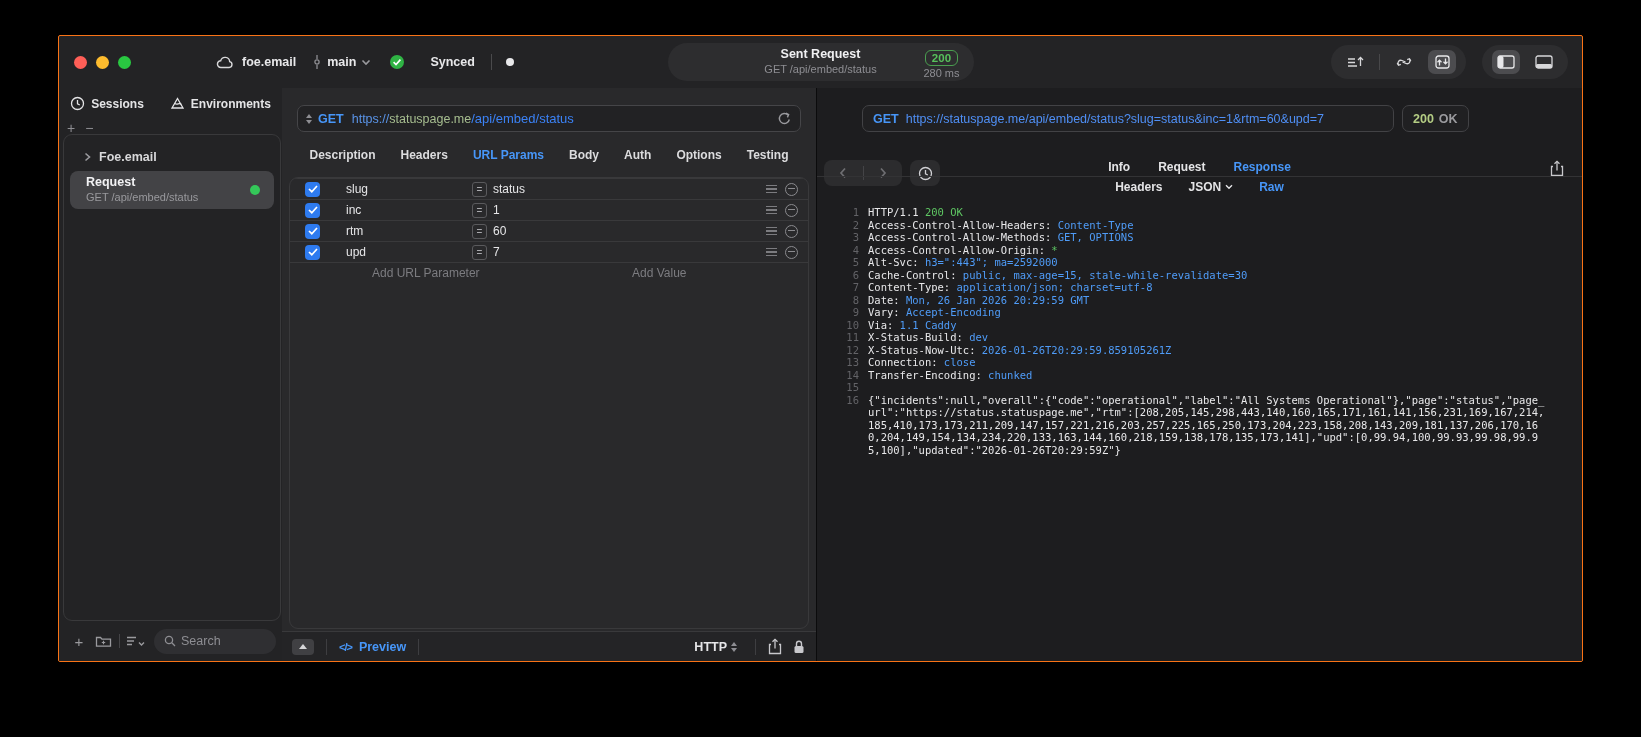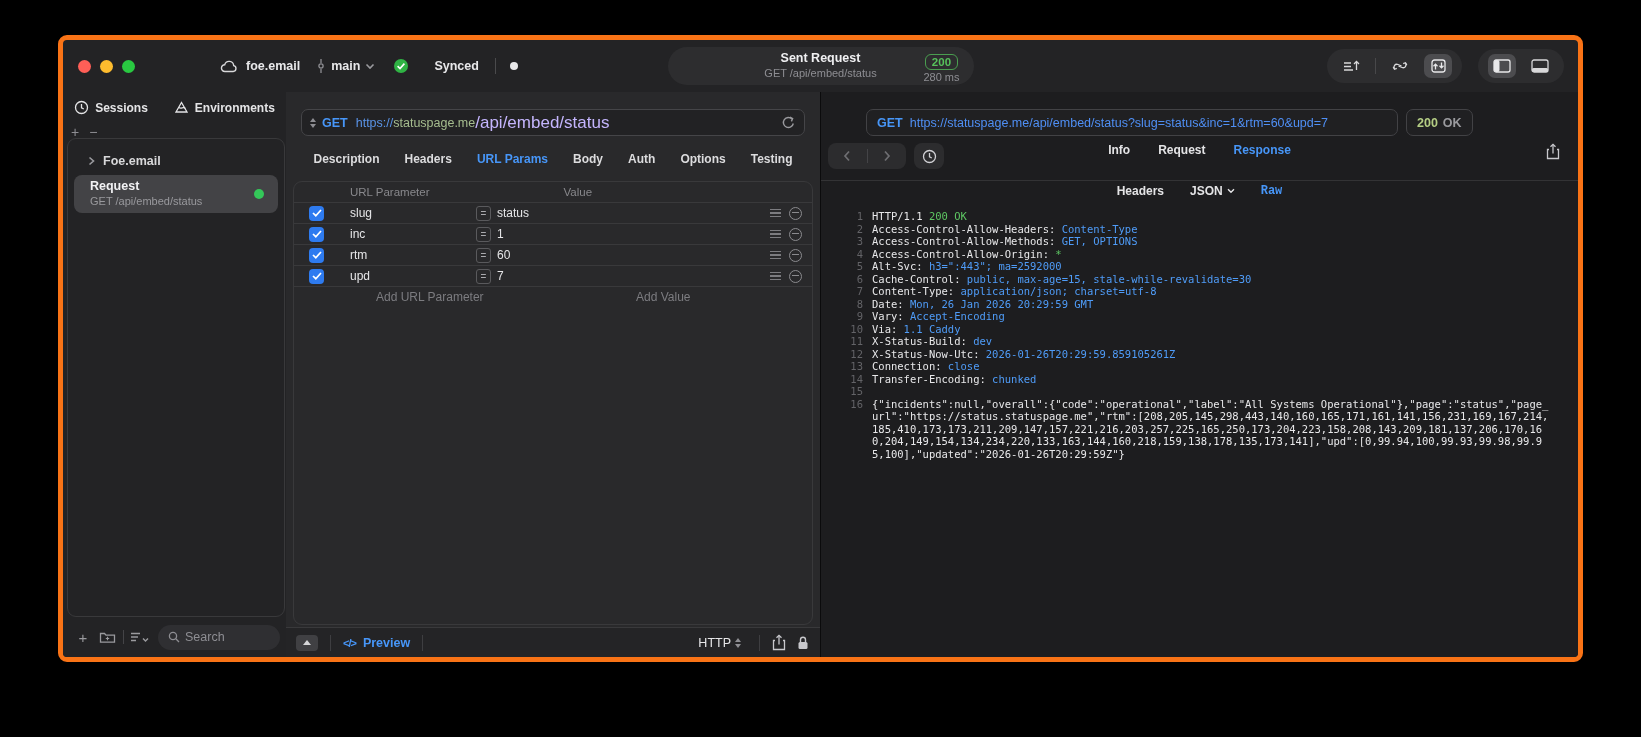--- a/index.html
+++ b/index.html
@@ -1,18 +1,18 @@
 <!DOCTYPE html>
 <html><head>
 <meta charset="utf-8">
 <style>
   html,body{margin:0;padding:0;width:1641px;height:737px;background:#000;overflow:hidden;
     font-family:"Liberation Sans",sans-serif;-webkit-font-smoothing:antialiased;}
   .window{position:absolute;left:58px;top:35px;width:1525px;height:627px;background:#232325;
-    border:5px solid #f97316;border-radius:9px;box-shadow:0 24px 70px rgba(0,0,0,.7);overflow:hidden;box-sizing:border-box;}
+    border:1px solid #f97316;border-radius:2px;box-shadow:0 24px 70px rgba(0,0,0,.7);overflow:hidden;box-sizing:border-box;}
   
   .titlebar{position:absolute;left:0;top:0;right:0;height:52px;display:flex;align-items:center;}
   .traffic{display:flex;gap:9px;margin-left:15px;}
   .tl{width:13px;height:13px;border-radius:50%;}
   .tl.r{background:#ff5f57}.tl.y{background:#febc2e}.tl.g{background:#29c841}
   .proj{display:flex;align-items:center;gap:7px;margin-left:85px;color:#e8e8ea;font-size:12.5px;font-weight:700;}
   .branch{display:flex;align-items:center;gap:5px;margin-left:16px;color:#e8e8ea;font-size:12.5px;font-weight:700;}
   .synced{display:flex;align-items:center;gap:25px;margin-left:18px;color:#e8e8ea;font-size:12.5px;font-weight:700;}
   .tb-sep{width:1px;height:16px;background:#4a4a4c;margin-left:16px;}
   .wdot{width:8px;height:8px;border-radius:50%;background:#e8e8ea;margin-left:14px;}
@@ -54,21 +54,21 @@
   
   .urlbar{position:absolute;left:15px;top:17px;width:504px;height:27px;background:#222224;border:1px solid #454548;
     border-radius:7px;display:flex;align-items:center;box-sizing:border-box;padding:0 8px;}
   .stepper{display:flex;flex-direction:column;gap:2px;margin-right:6px;}
   .stepper i{display:block;width:0;height:0;border-left:3.5px solid transparent;border-right:3.5px solid transparent;}
   .stepper .up{border-bottom:4.5px solid #8e8e93;}
   .stepper .dn{border-top:4.5px solid #8e8e93;}
   .m-get{color:#4796f8;font-size:12.5px;font-weight:700;margin-right:8px;}
   .u-scheme{color:#5a94e8;font-size:12.5px;}
   .u-host{color:#a6bd8f;font-size:12.5px;}
-  .u-path{color:#c4b5fd;font-size:17px;}
+  .u-path{color:#3b82f6;font-size:13px;}
   .u-refresh{margin-left:auto;}
   .mid-tabs{position:absolute;left:0;top:60px;width:100%;display:flex;justify-content:center;gap:25px;}
   .mtab{color:#dcdcde;font-size:12px;font-weight:700;}
   .mtab.active{color:#4796f8;}
   .param-card{position:absolute;left:7px;right:7px;top:89px;bottom:32px;border:1px solid #39393b;border-radius:9px;overflow:hidden;}
   .phead{display:flex;height:20px;align-items:center;color:#88888c;font-size:11.5px;}
   .phead .h1{margin-left:56px;}
   .phead .h2{margin-left:134px;}
   .prow{display:flex;height:20px;align-items:center;border-top:1px solid #39393b;}
   .cb{width:15px;height:15px;border-radius:4px;background:#2e7bf0;margin-left:15px;display:flex;align-items:center;justify-content:center;flex:none;}
@@ -85,45 +85,45 @@
   .addrow{padding-left:56px;box-sizing:border-box;}
   .addrow .apv{margin-left:134px;}
   .mid-footer{position:absolute;left:0;right:0;bottom:0;height:30px;background:#242426;border-top:1px solid #39393b;
     display:flex;align-items:center;padding:0 10px;box-sizing:border-box;}
   .collapse-btn{width:22px;height:16px;background:#404043;border-radius:4px;display:flex;align-items:center;justify-content:center;}
   .collapse-btn i{width:0;height:0;border-left:4px solid transparent;border-right:4px solid transparent;border-bottom:5px solid #d6d6d8;}
   .mf-sep{width:1px;height:16px;background:#3e3e41;margin:0 12px;}
   .preview{display:flex;align-items:center;gap:7px;color:#4796f8;font-size:12.5px;font-weight:600;}
   .preview .code-ic{font-size:11px;font-weight:700;letter-spacing:-1px;}
   .mf-right{margin-left:auto;display:flex;align-items:center;gap:10px;}
-  .proto{display:flex;align-items:center;gap:4px;color:#e6e6e8;font-size:12.5px;font-weight:400;}
+  .proto{display:flex;align-items:center;gap:4px;color:#e6e6e8;font-size:12.5px;font-weight:700;}
   
   .r-urlrow{position:absolute;left:0;top:0;width:100%;height:52px;}
   .r-urlbox{position:absolute;left:45px;top:17px;width:532px;height:27px;border:1px solid #424245;border-radius:7px;
     background:#202022;display:flex;align-items:center;padding:0 10px;box-sizing:border-box;white-space:nowrap;overflow:hidden;}
   .r-get{color:#4796f8;font-size:12.5px;font-weight:700;margin-right:7px;}
   .r-url{color:#4f8ff5;font-size:12.5px;}
   .r-badge{position:absolute;left:585px;top:17px;height:27px;border:1px solid #424245;border-radius:7px;background:#202022;
     display:flex;align-items:center;padding:0 10px;gap:5px;box-sizing:border-box;}
   .r-code{color:#b4cd84;font-size:12.5px;font-weight:700;}
   .r-ok{color:#9a9a9e;font-size:12.5px;font-weight:600;}
-  .r-nav{position:absolute;left:0;top:47px;width:100%;height:36px;}
+  .r-nav{position:absolute;left:0;top:68px;width:100%;height:36px;}
   .nav-group{position:absolute;left:7px;top:4px;width:78px;height:26px;background:#2c2c2e;border-radius:8px;
     display:flex;align-items:center;justify-content:space-evenly;}
   .nav-gsep{width:1px;height:14px;background:#444447;}
   .clock-btn{position:absolute;left:93px;top:4px;width:30px;height:26px;background:#2c2c2e;border-radius:8px;
     display:flex;align-items:center;justify-content:center;}
   .r-tabs{position:absolute;left:0;top:4px;width:100%;display:flex;justify-content:center;gap:28px;pointer-events:none;}
   .rtab{color:#e4e4e6;font-size:12px;font-weight:700;pointer-events:auto;}
   .rtab.active{color:#4796f8;}
   .r-share{position:absolute;right:18px;top:4px;}
   .r-div{position:absolute;left:0;top:88px;right:0;height:1px;background:#333335;}
   .r-subtabs{position:absolute;left:0;top:92px;width:100%;display:flex;justify-content:center;gap:26px;align-items:center;}
   .rstab{color:#e4e4e6;font-size:12px;font-weight:700;display:flex;align-items:center;gap:4px;}
-  .rstab.active{color:#4796f8;font-family:Liberation Mono, monospace;}
+  .rstab.active{color:#4796f8;}
   .code{position:absolute;left:0;top:118px;right:0;bottom:0;font-family:"DejaVu Sans Mono",monospace;
     font-size:10.5px;line-height:12.5px;padding-left:12px;overflow:hidden;}
   .cl{display:flex;}
   .ln{width:30px;text-align:right;color:#636367;flex:none;}
   .ct{margin-left:9px;white-space:pre-wrap;word-break:break-all;width:678px;color:#e8e8ea;}
   .ck{color:#e8e8ea;}
   .cv{color:#4f9cf8;}
   .cv.g{color:#5ec763;}
   svg{display:block;}
 </style>
@@ -323,24 +323,20 @@
       <span class="mtab">Description</span>
       <span class="mtab">Headers</span>
       <span class="mtab active">URL Params</span>
       <span class="mtab">Body</span>
       <span class="mtab">Auth</span>
       <span class="mtab">Options</span>
       <span class="mtab">Testing</span>
     </div>
 
     <div class="param-card">
-      <div class="phead">
-        <span class="h1">URL Parameter</span>
-        <span class="h2">Value</span>
-      </div>
 
       <div class="prow">
         <span class="cb">
             <svg width="10" height="8" viewBox="0 0 10 8">
               <polyline points="1,4 3.8,6.7 9,1" fill="none" stroke="#fff" stroke-width="1.7"></polyline>
             </svg>
           </span>
         <span class="pname">slug</span>
         <span class="eq">=</span>
         <span class="pval">status</span>

